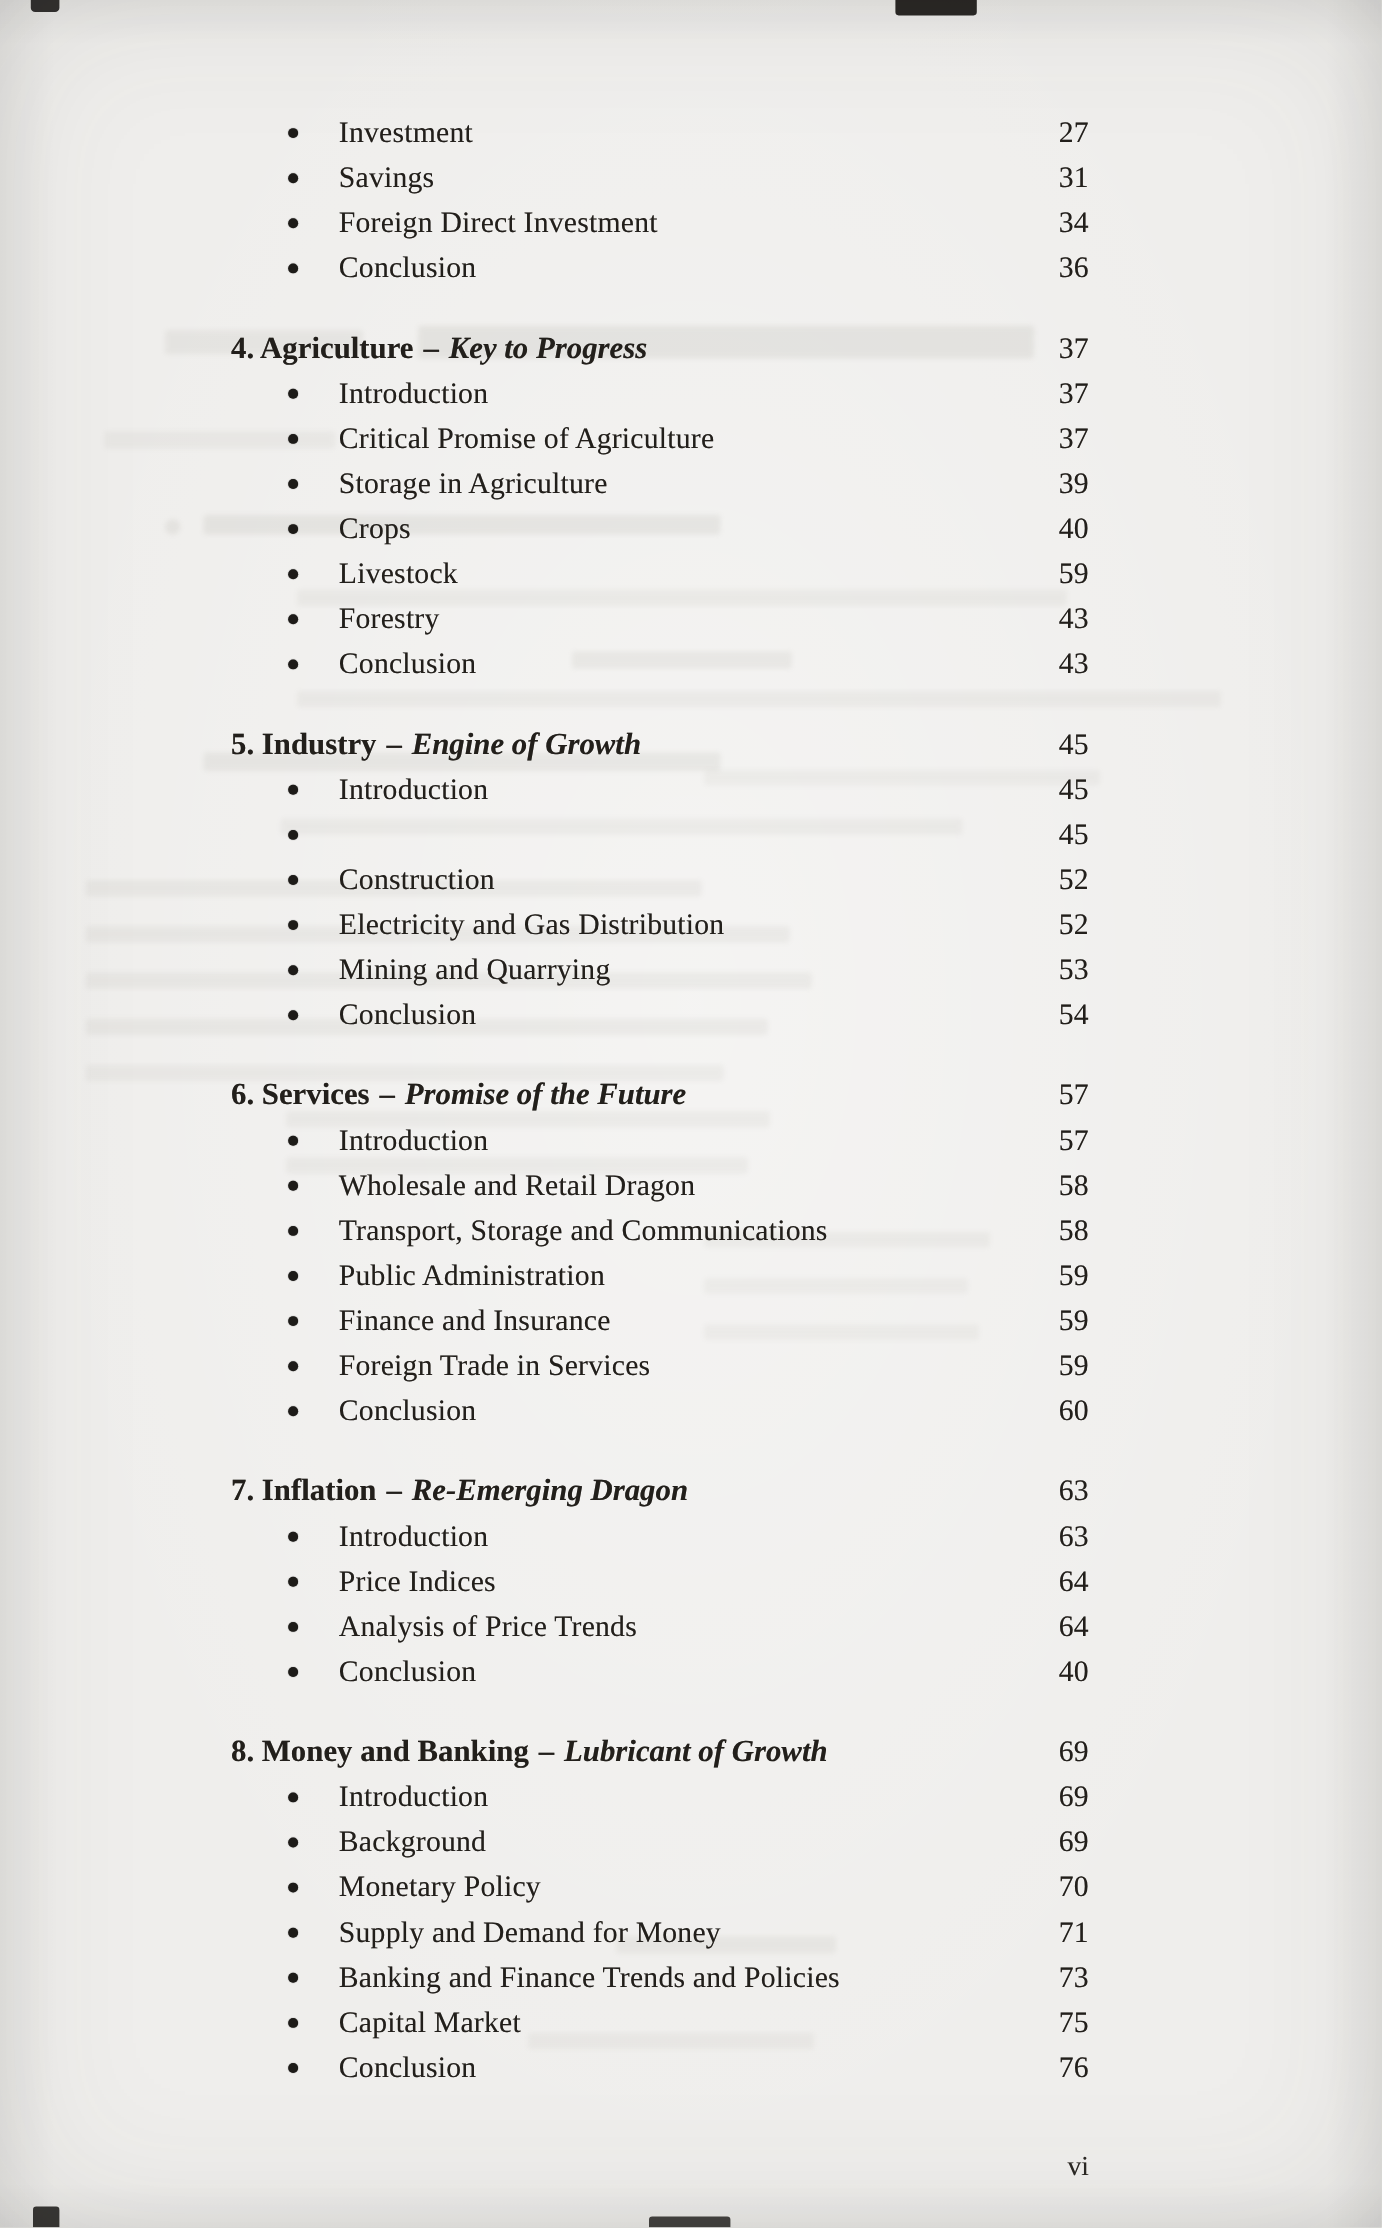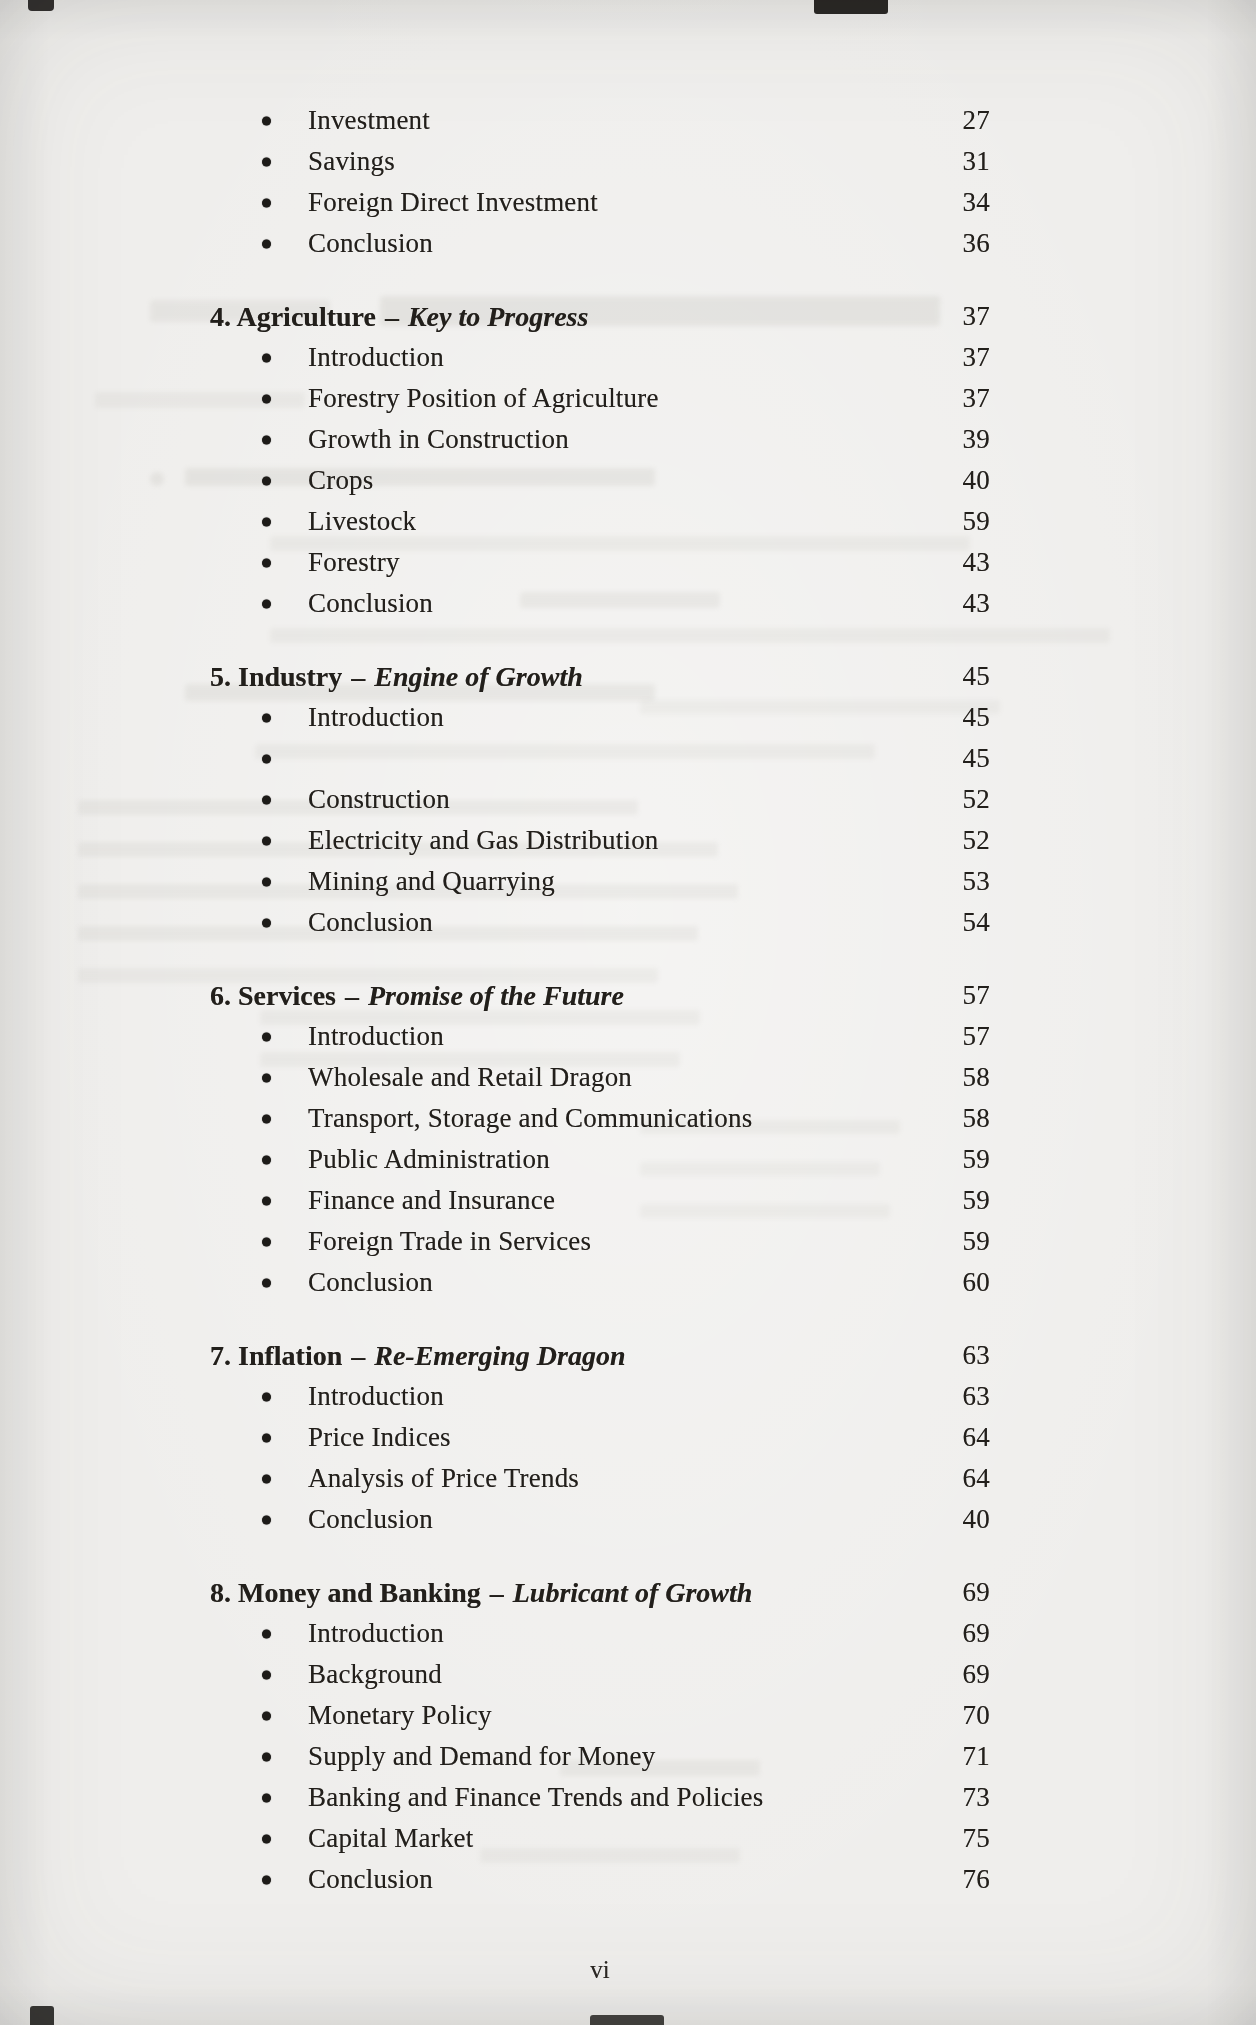--- a/index.html
+++ b/index.html
@@ -30,21 +30,21 @@
   }
   .chapter{margin-top:32px;}
   .row.head{font-size:28px;justify-content:flex-end;}
   .row.head .htext{flex:1;white-space:nowrap;text-shadow:0 0 .5px rgba(30,25,20,.5);}
   .row.head .ctitle{font-weight:700;font-style:normal;}
   .row.head .dash{margin:0 9px;font-weight:700;}
   .row.head .csub{font-style:italic;font-weight:700;}
   
   .folio{
     position:absolute;left:210px;top:1956px;width:780px;
-    text-align:center;font-size:25px;color:#2a2723;
+    text-align:right;font-size:25px;color:#2a2723;
     text-shadow:0 0 .5px rgba(30,25,20,.4);
   }
   
   .art{position:absolute;background:#181614;}
   .art-tl{left:28px;top:0;width:26px;height:11px;border-radius:0 0 4px 4px;opacity:.88;}
   .art-top{left:814px;top:0;width:74px;height:14px;border-radius:0 0 3px 3px;opacity:.92;}
   .art-bl{left:30px;top:2006px;width:24px;height:19px;border-radius:3px 3px 0 0;opacity:.85;}
   .art-bottom{left:590px;top:2015px;width:74px;height:10px;border-radius:3px 3px 0 0;opacity:.8;}
   
   .ghost{
@@ -120,26 +120,26 @@
         </span>
         <span class="pagenum">37</span>
       </div>
       <div class="row item">
         <span class="bullet"></span>
         <span class="label">Introduction</span>
         <span class="pagenum">37</span>
       </div>
       <div class="row item">
         <span class="bullet"></span>
-        <span class="label">Forestry Position of Agriculture</span>
+        <span class="label">Critical Promise of Agriculture</span>
         <span class="pagenum">37</span>
       </div>
       <div class="row item">
         <span class="bullet"></span>
-        <span class="label">Growth in Construction</span>
+        <span class="label">Storage in Agriculture</span>
         <span class="pagenum">39</span>
       </div>
       <div class="row item">
         <span class="bullet"></span>
         <span class="label">Crops</span>
         <span class="pagenum">40</span>
       </div>
       <div class="row item">
         <span class="bullet"></span>
         <span class="label">Livestock</span>

